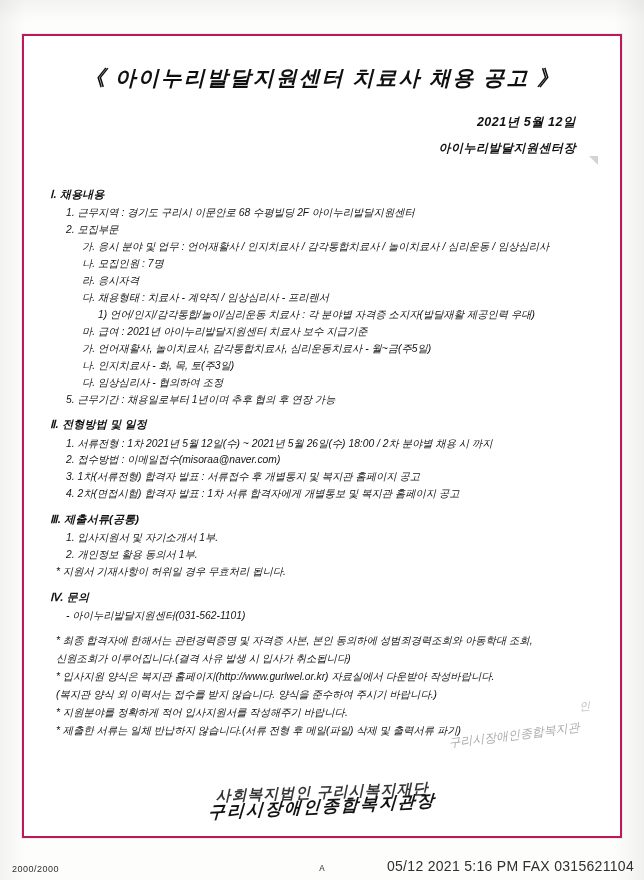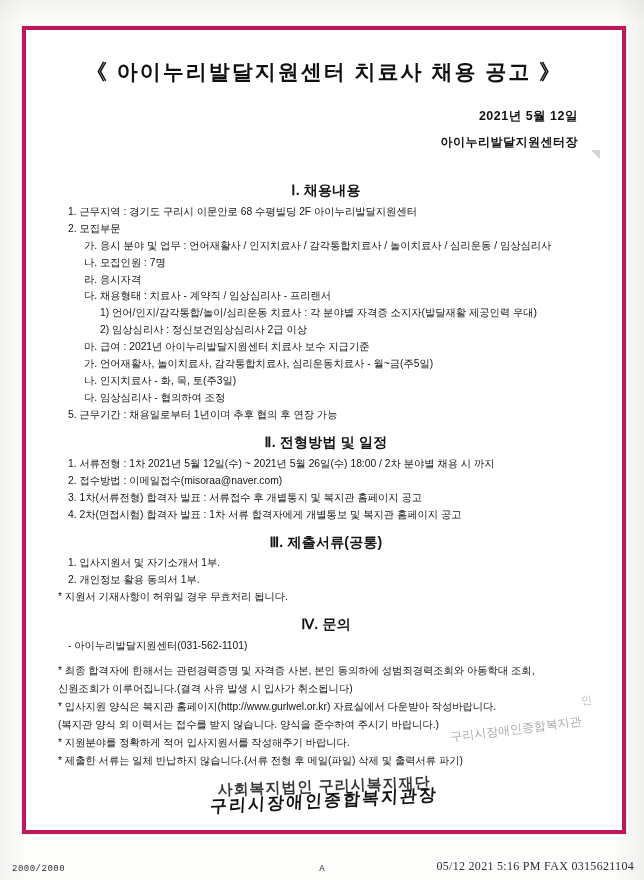--- a/index.html
+++ b/index.html
@@ -28,26 +28,27 @@
     background:
       linear-gradient(90deg, rgba(0,0,0,0.045) 0px, rgba(0,0,0,0.0) 26px),
       linear-gradient(270deg, rgba(0,0,0,0.05) 0px, rgba(0,0,0,0.0) 30px),
       linear-gradient(180deg, rgba(0,0,0,0.04) 0px, rgba(0,0,0,0.0) 22px);
     pointer-events: none;
   }
   
   .sheet {
     position: absolute;
     left: 22px;
-    top: 26px;
+    top: 34px;
     width: 596px;
     height: 800px;
-    border: 4px solid #be185d;
+    border: 2px solid #be185d;
     background: #ffffff;
     box-shadow: 0 0 0 1px rgba(0,0,0,0.06);
+    font-style: italic;
   }
   .sheet-inner {
     position: absolute;
     left: 0; top: 0;
     width: 100%;
     height: 100%;
   }
 
   .doc-title {
     position: absolute;
@@ -89,24 +90,23 @@
     font-size: 10.3px;
     line-height: 1.55;
     color: #131313;
   }
 
   .sec {
     margin-bottom: 9px;
   }
   .sec-title {
     font-weight: bold;
-    font-size: 14px;
+    font-size: 11px;
     margin-bottom: 2px;
     letter-spacing: 0.2px;
-    text-align: center;
   }
   .lvl1 {
     margin-left: 16px;
   }
   .lvl2 {
     margin-left: 32px;
   }
   .lvl3 {
     margin-left: 48px;
   }
@@ -177,39 +177,39 @@
     opacity: 0.7;
   }
 
   
   .fax-footer-left {
     position: absolute;
     left: 12px;
     bottom: 6px;
     font-size: 9px;
     color: #2f2f2f;
-    font-family: Liberation Mono, monospace;
+    font-family: Liberation Sans, sans-serif;
     letter-spacing: 0.5px;
   }
   .fax-footer-center {
     position: absolute;
     left: 50%;
     transform: translateX(-50%);
     bottom: 6px;
     font-size: 9px;
     color: #2f2f2f;
     font-family: "Liberation Mono", monospace;
   }
   .fax-footer-right {
     position: absolute;
     right: 10px;
     bottom: 6px;
-    font-size: 12px;
+    font-size: 14px;
     color: #2f2f2f;
-    font-family: Liberation Serif, serif;
+    font-family: Liberation Sans, sans-serif;
     letter-spacing: 0.3px;
     padding-left: 22px;
   }
   .corner-fold {
     position: absolute;
     right: 22px;
     top: 120px;
     width: 0; height: 0;
     border-left: 9px solid transparent;
     border-top: 9px solid #cfcfcf;
@@ -234,21 +234,20 @@
 
         <div class="sec">
           <div class="sec-title">Ⅰ. 채용내용</div>
           <div class="row lvl1">1. 근무지역 : 경기도 구리시 이문안로 68 수평빌딩 2F 아이누리발달지원센터</div>
           <div class="row lvl1">2. 모집부문</div>
           <div class="row lvl2">가. 응시 분야 및 업무 : 언어재활사 / 인지치료사 / 감각통합치료사 / 놀이치료사 / 심리운동 / 임상심리사</div>
           <div class="row lvl2">나. 모집인원 : 7명</div>
           <div class="row lvl2">라. 응시자격</div>
           <div class="row lvl2">다. 채용형태 : 치료사 - 계약직 / 임상심리사 - 프리랜서</div>
           <div class="row lvl3">1) 언어/인지/감각통합/놀이/심리운동 치료사 : 각 분야별 자격증 소지자(발달재활 제공인력 우대)</div>
-          <div class="row lvl3">2) 임상심리사 : 정신보건임상심리사 2급 이상</div>
           <div class="row lvl2">마. 급여 : 2021년 아이누리발달지원센터 치료사 보수 지급기준</div>
           <div class="row lvl2">가. 언어재활사, 놀이치료사, 감각통합치료사, 심리운동치료사 - 월~금(주5일)</div>
           <div class="row lvl2">나. 인지치료사 - 화, 목, 토(주3일)</div>
           <div class="row lvl2">다. 임상심리사 - 협의하여 조정</div>
           <div class="row lvl1">5. 근무기간 : 채용일로부터 1년이며 추후 협의 후 연장 가능</div>
         </div>
 
         <div class="sec">
           <div class="sec-title">Ⅱ. 전형방법 및 일정</div>
           <div class="row lvl1">1. 서류전형 : 1차 2021년 5월 12일(수) ~ 2021년 5월 26일(수) 18:00 / 2차 분야별 채용 시 까지</div>

